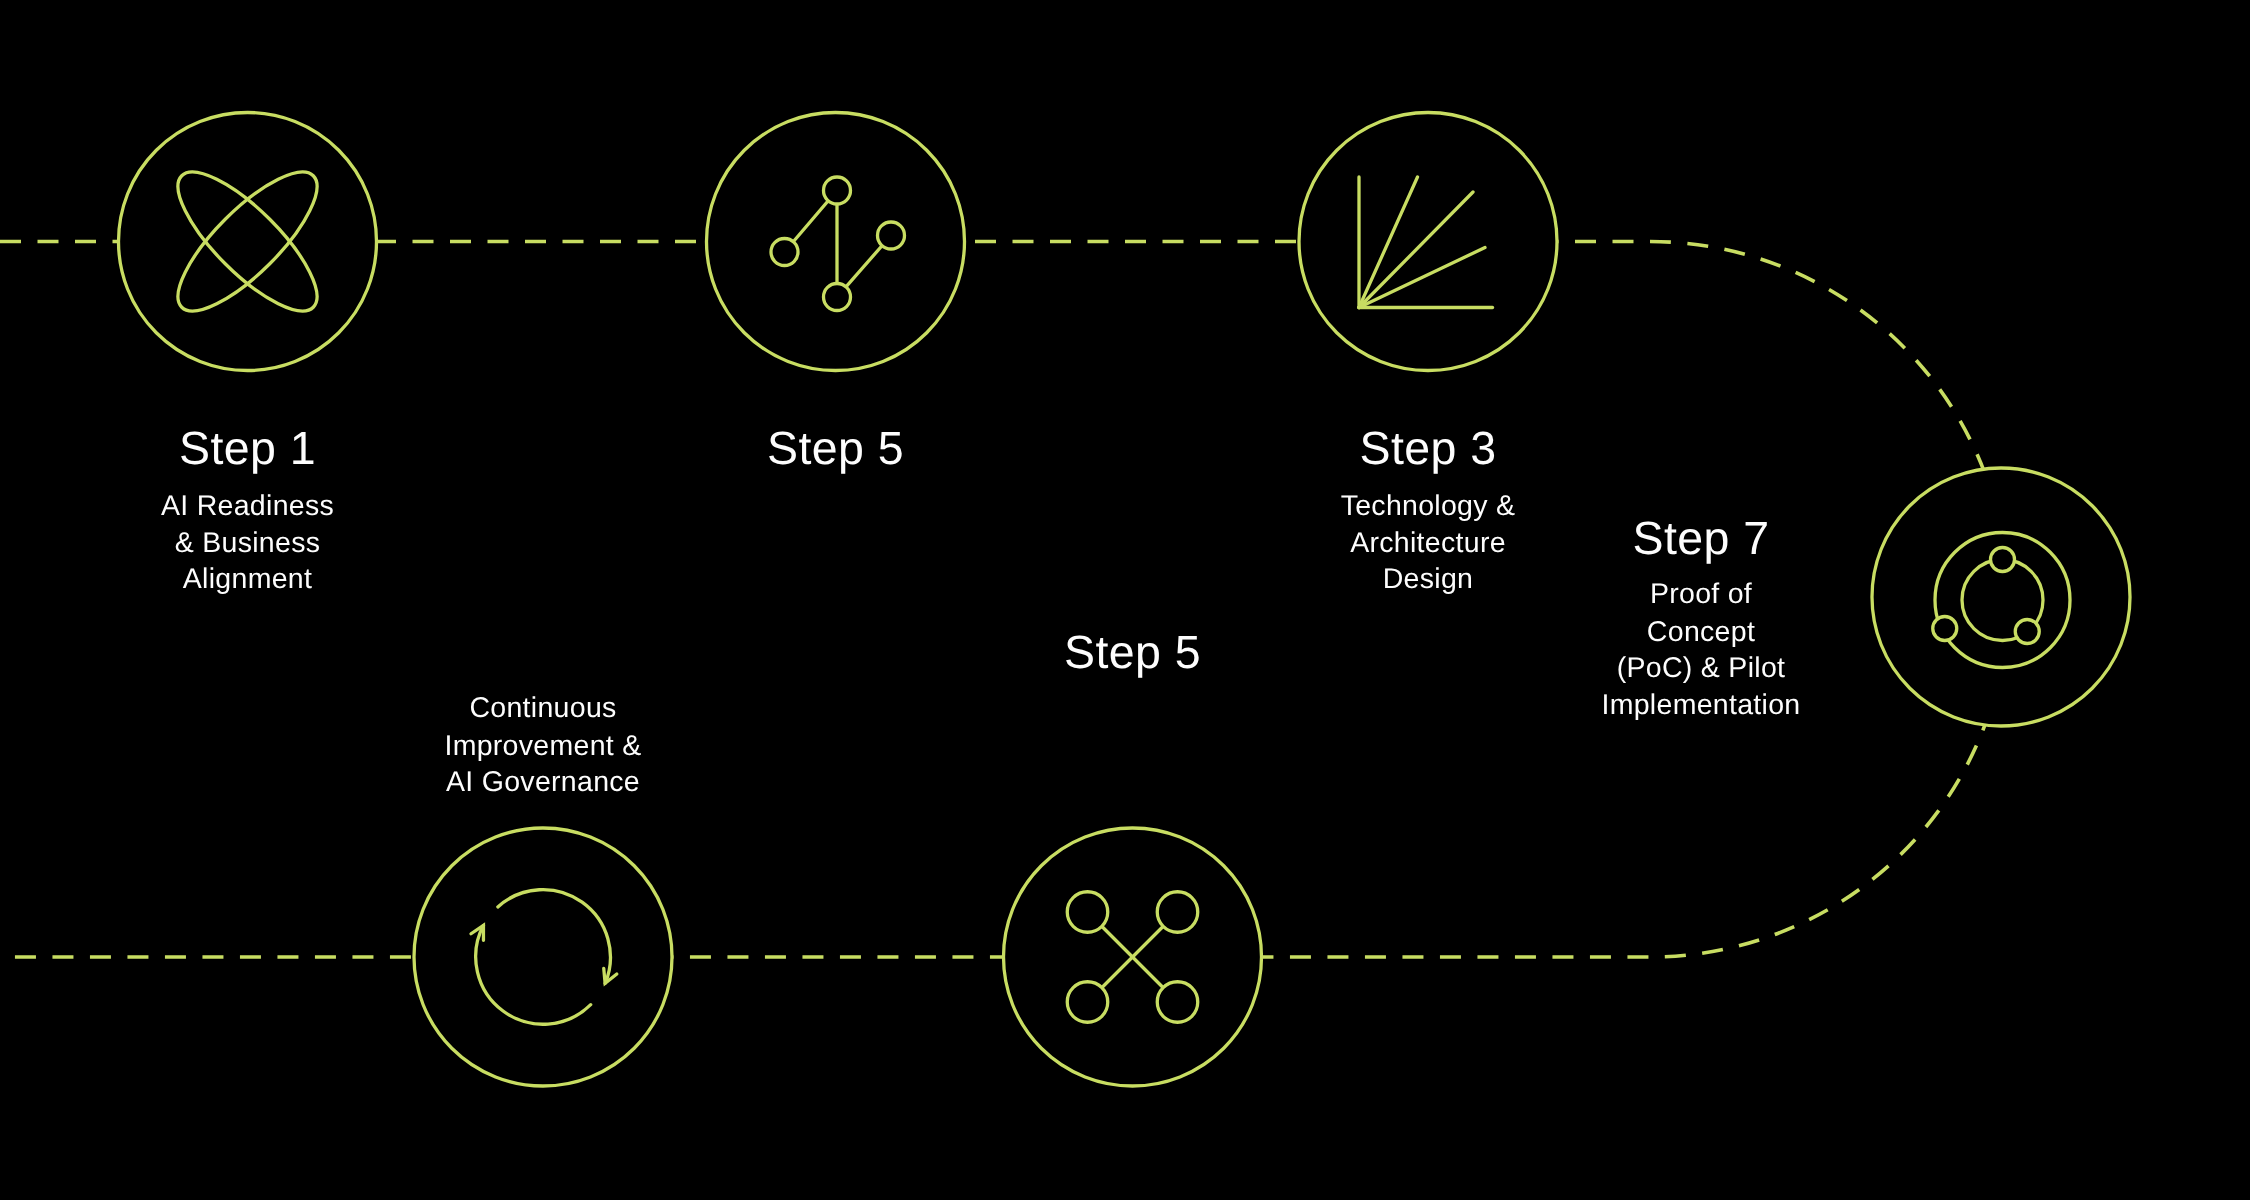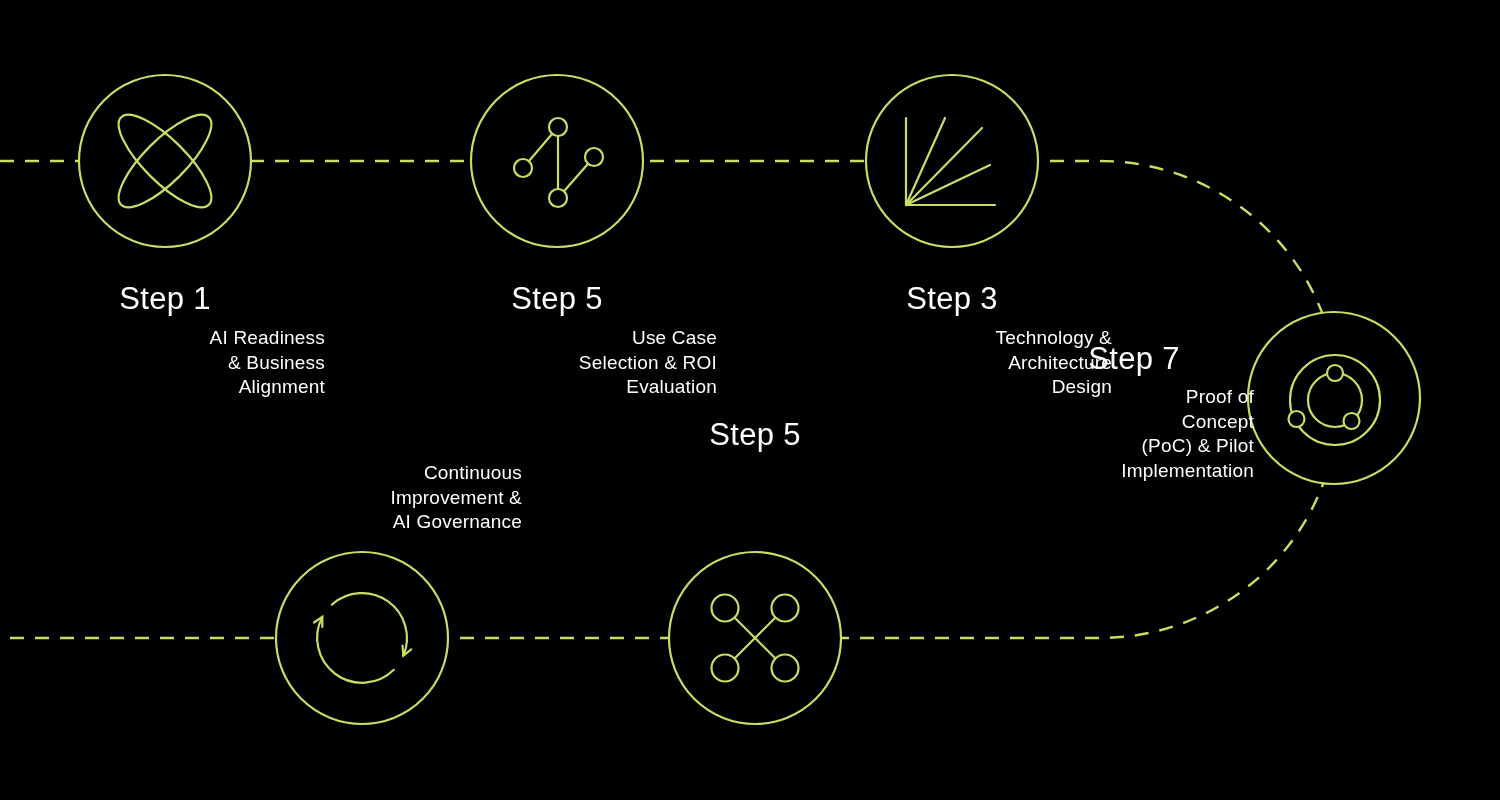--- a/index.html
+++ b/index.html
@@ -34,21 +34,21 @@
     color:var(--text);
     font-size:31px;
     line-height:36px;
     font-weight:500;
     letter-spacing:.3px;
   }
   .step-desc{
     position:absolute;
     transform:translateX(-50%);
     width:320px;
-    text-align:right;
+    text-align:center;
     color:var(--text);
     font-size:19px;
     line-height:24.5px;
     font-weight:400;
     letter-spacing:.2px;
     white-space:pre-line;
   }
 </style>
 </head>
 <body>
@@ -123,23 +123,20 @@
       <polyline class="ln" points="48.3,76.9 48.3,66.9 40.0,72.5"></polyline>
     </g>
   </svg>
 
   <div class="step-title" style="left:165px;top:281px">Step 1</div>
   <div class="step-desc" style="left:165px;top:326px">AI Readiness
 &amp; Business
 Alignment</div>
 
   <div class="step-title" style="left:557px;top:281px">Step 5</div>
-  <div class="step-desc" style="left:557px;top:326px">Use Case
-Selection &amp; ROI
-Evaluation</div>
 
   <div class="step-title" style="left:952px;top:281px">Step 3</div>
   <div class="step-desc" style="left:952px;top:326px">Technology &amp;
 Architecture
 Design</div>
 
   <div class="step-title" style="left:1134px;top:341px">Step 7</div>
   <div class="step-desc" style="left:1134px;top:385px;width:240px">Proof of
 Concept
 (PoC) &amp; Pilot

